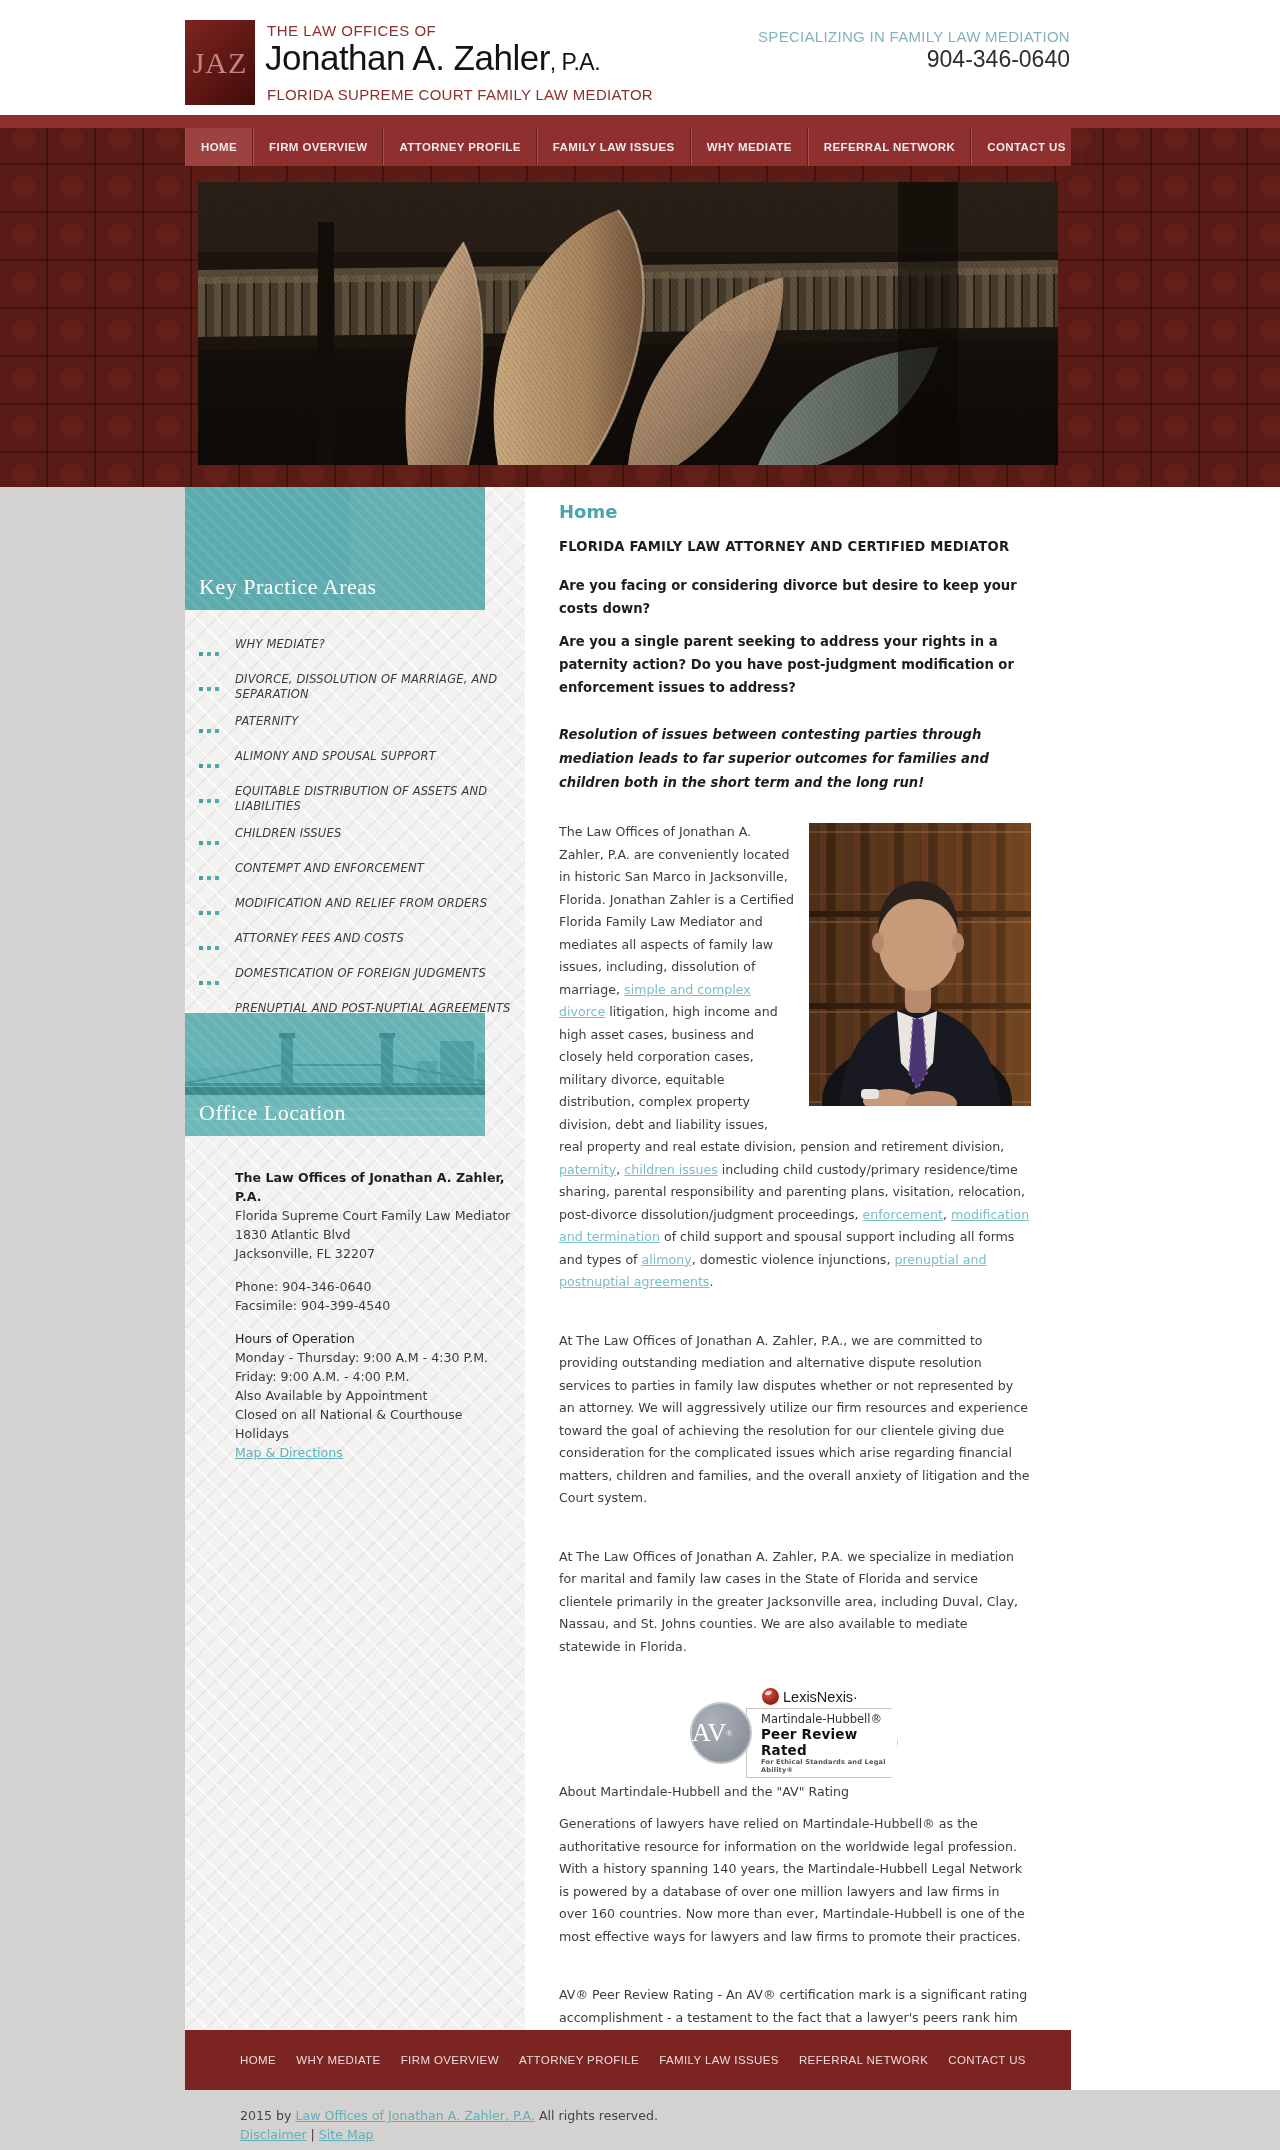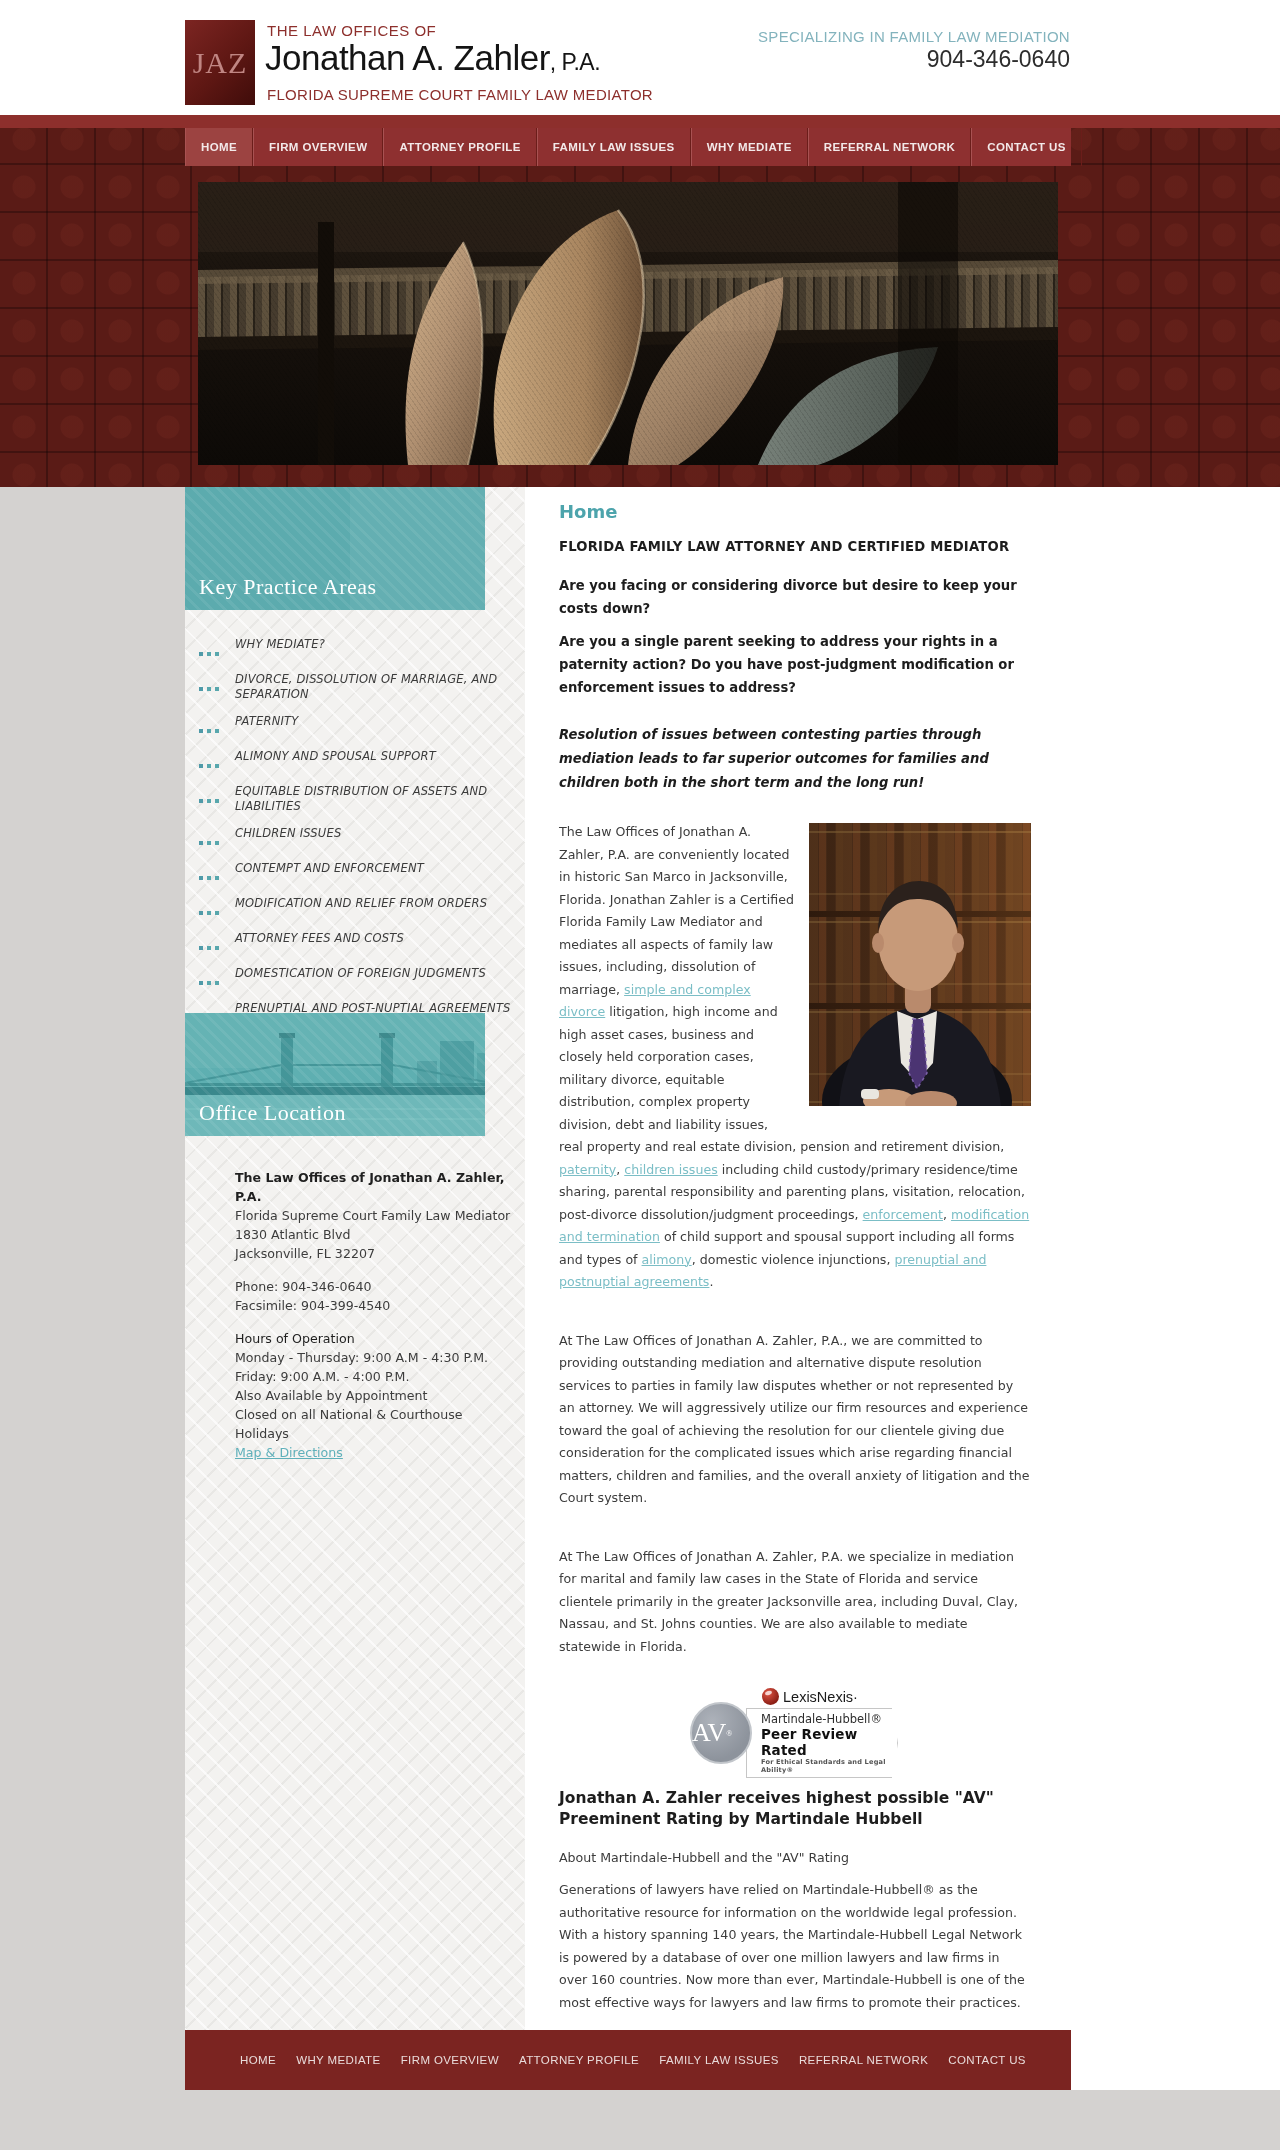--- a/index.html
+++ b/index.html
@@ -361,30 +361,34 @@
         <span class="lexis-sphere"></span>
         <span class="lexis-text">LexisNexis·</span>
       </div>
       <div class="mh-box">
         <div class="mh-name">Martindale-Hubbell®</div>
         <div class="mh-rated">Peer Review Rated</div>
         <div class="mh-ethics">For Ethical Standards and Legal Ability®</div>
       </div>
     </div>
 
-    <div class="av-heading">Jonathan A. Zahler receives highest possible "AV" Preeminent Rating by Martindale Hubbell</div>
     <div class="av-sub">About Martindale-Hubbell and the "AV" Rating</div>
     <div class="body-p av-p">Generations of lawyers have relied on Martindale-Hubbell® as the authoritative resource for information on the worldwide legal profession. With a history spanning 140 years, the Martindale-Hubbell Legal Network is powered by a database of over one million lawyers and law firms in over 160 countries. Now more than ever, Martindale-Hubbell is one of the most effective ways for lawyers and law firms to promote their practices.</div>
     <div class="body-p">AV® Peer Review Rating - An AV® certification mark is a significant rating accomplishment - a testament to the fact that a lawyer's peers rank him or her at the highest level of professional excellence. A lawyer must be admitted to the bar for 10 years or more to receive an AV® rating.</div>
   </div>
 
   <div class="footer">
     <span class="footer-item">HOME</span>
     <span class="footer-item">WHY MEDIATE</span>
     <span class="footer-item">FIRM OVERVIEW</span>
     <span class="footer-item">ATTORNEY PROFILE</span>
     <span class="footer-item">FAMILY LAW ISSUES</span>
     <span class="footer-item">REFERRAL NETWORK</span>
     <span class="footer-item">CONTACT US</span>
   </div>
 
+  <div class="bottom-gray">
+    <div class="copyright">
+      <span>2015 by </span><a class="tlink">Law Offices of Jonathan A. Zahler, P.A.</a><span> All rights reserved. </span><a class="tlink">Disclaimer</a><span> | </span><a class="tlink">Site Map</a>
+    </div>
+  </div>
 
 </div>
 
 </body></html>

